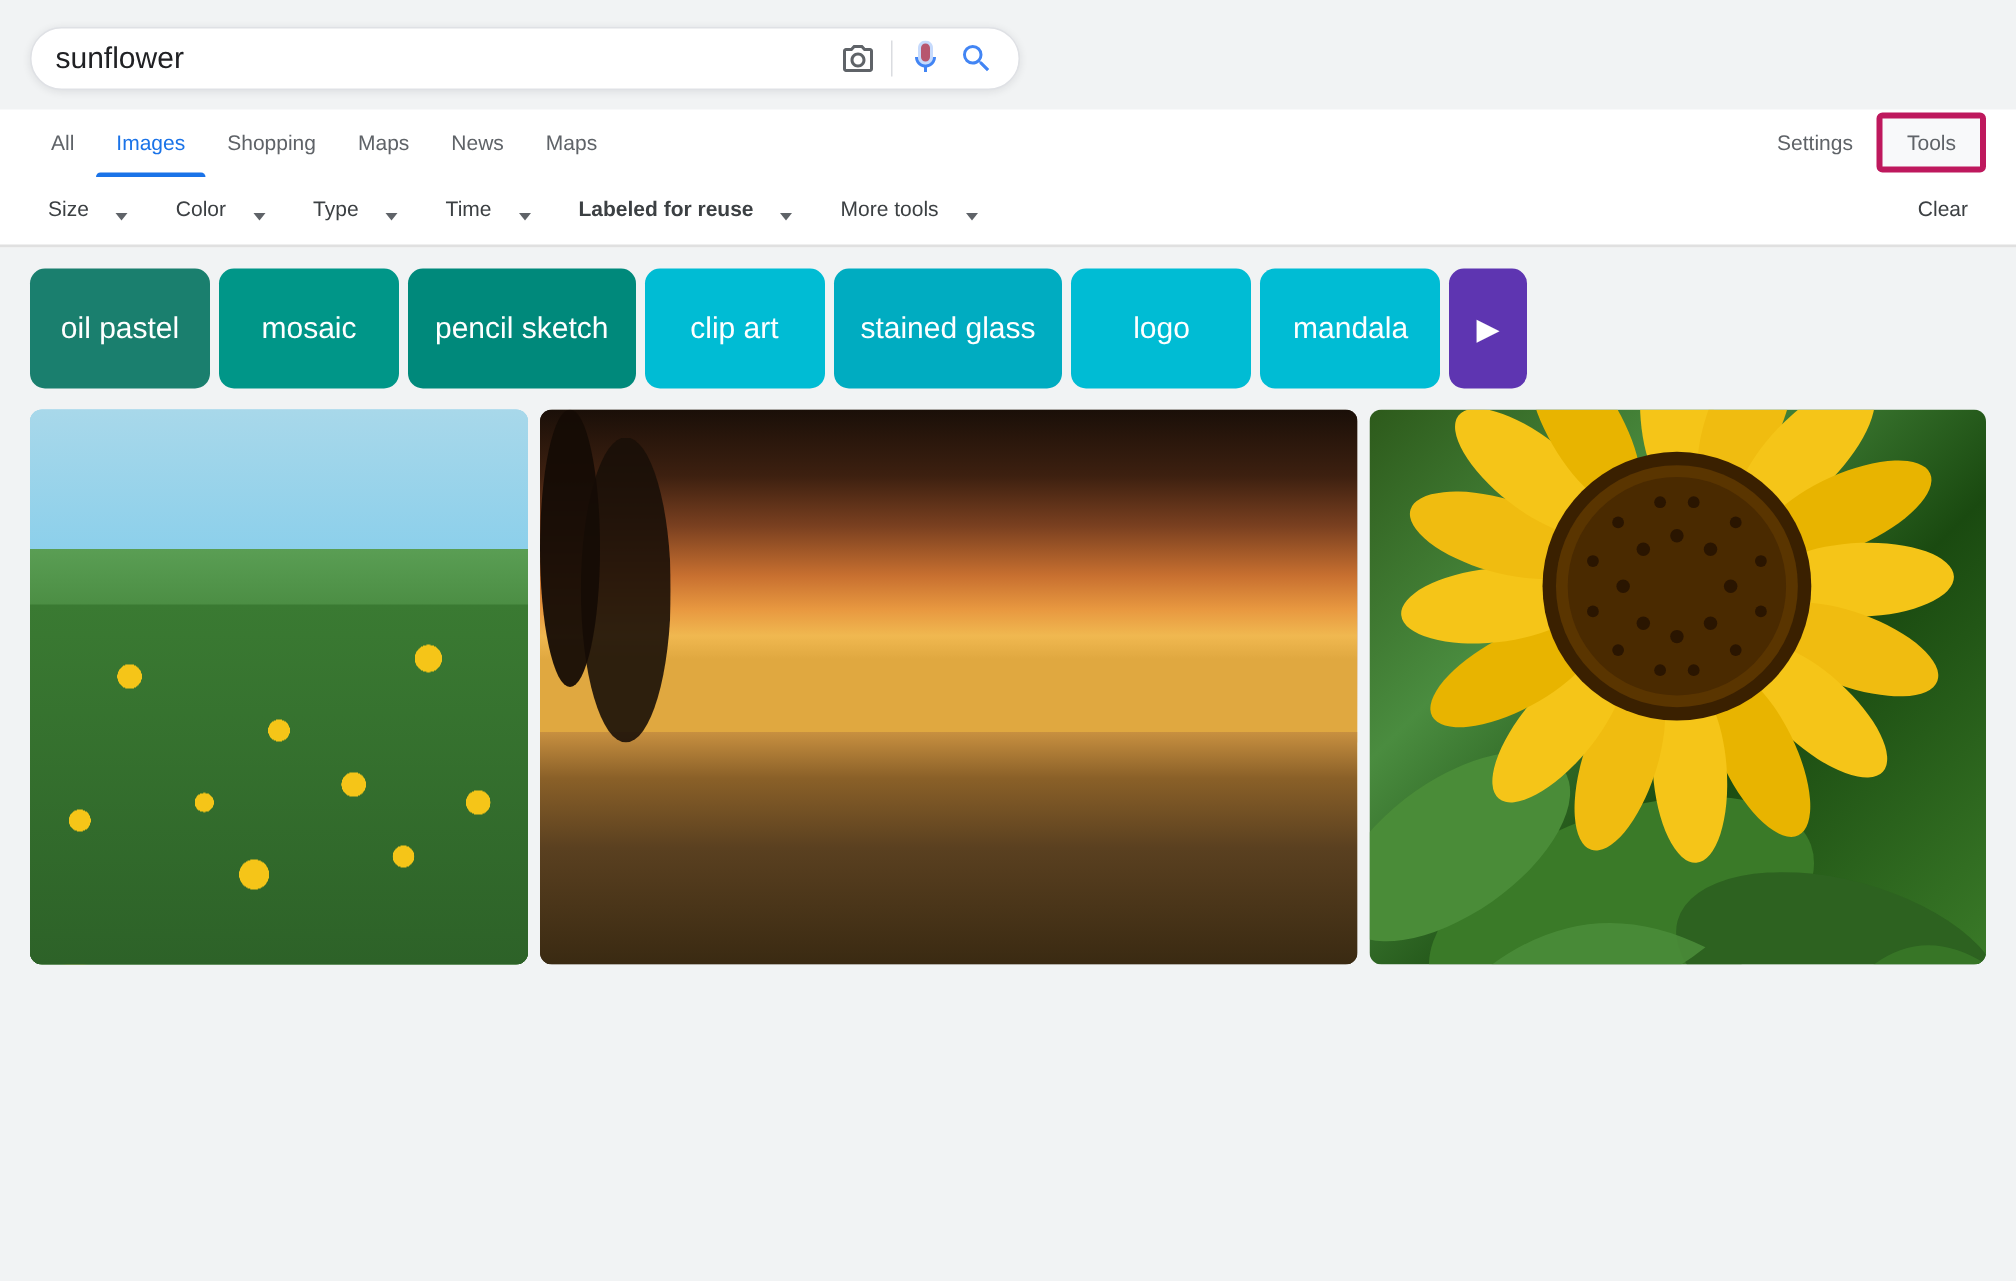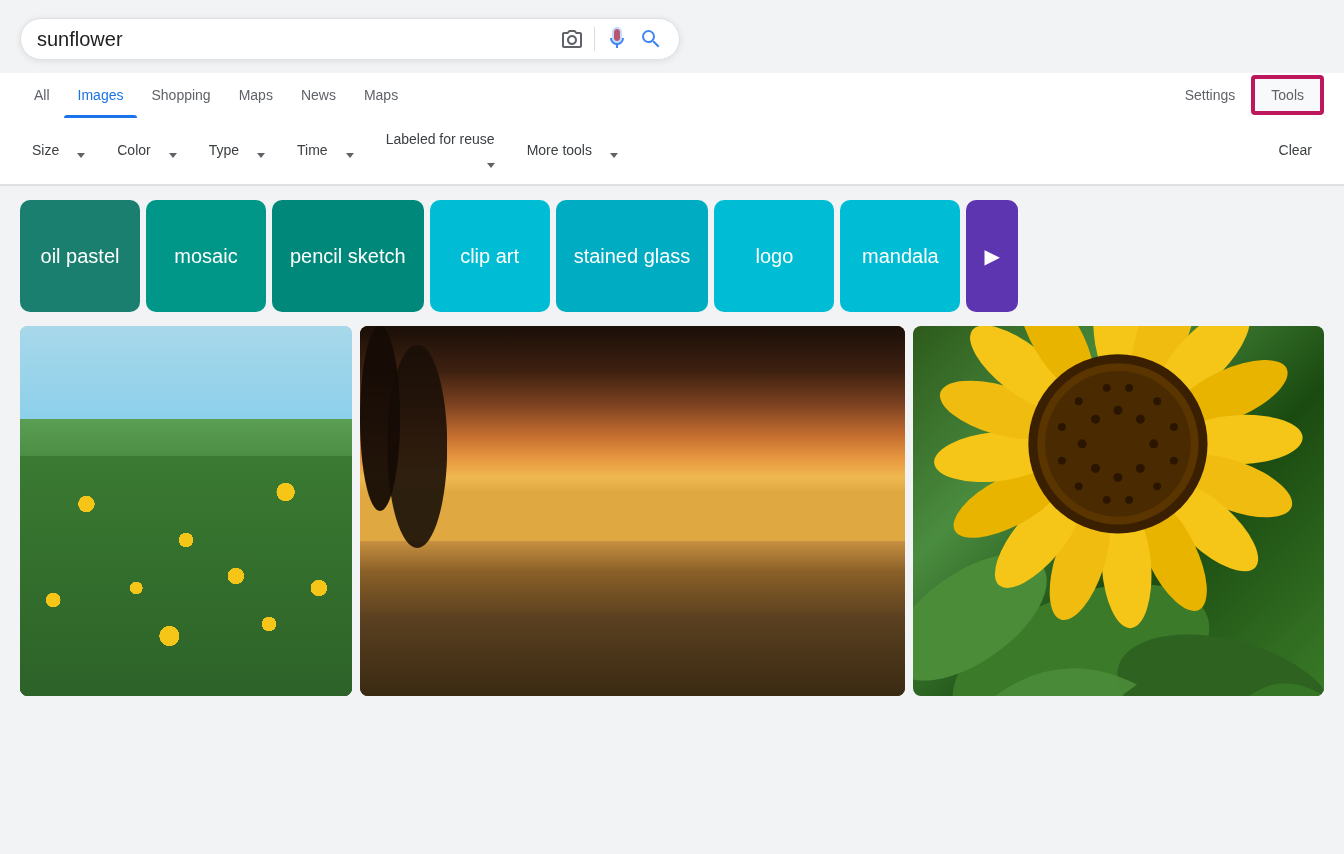--- a/index.html
+++ b/index.html
@@ -98,21 +98,21 @@
       align-items: flex-end;
       gap: 16px;
       padding: 6px 12px;
       font-size: 14px;
       color: #3c4043;
       cursor: pointer;
       border-radius: 4px;
       background: #fff;
       white-space: nowrap;
     }
-    .filter-btn.bold { font-weight: 400; flex-direction: column; }
+    .filter-btn.bold { font-weight: 700; }
     .chevron {
       display: inline-block;
       width: 0;
       height: 0;
       border-left: 4px solid transparent;
       border-right: 4px solid transparent;
       border-top: 5px solid #5f6368;
       margin-left: 2px;
     }
     .clear-btn {
@@ -126,21 +126,21 @@
     
     .chip-row {
       display: flex;
       gap: 6px;
       padding: 14px 20px;
       background: #f1f3f4;
       overflow: hidden;
     }
     .chip {
       padding: 0 18px;
-      height: 112px;
+      height: 80px;
       display: flex;
       align-items: center;
       justify-content: center;
       border-radius: 10px;
       font-size: 20px;
       font-weight: 500;
       color: #fff;
       cursor: pointer;
       white-space: nowrap;
       min-width: 120px;

